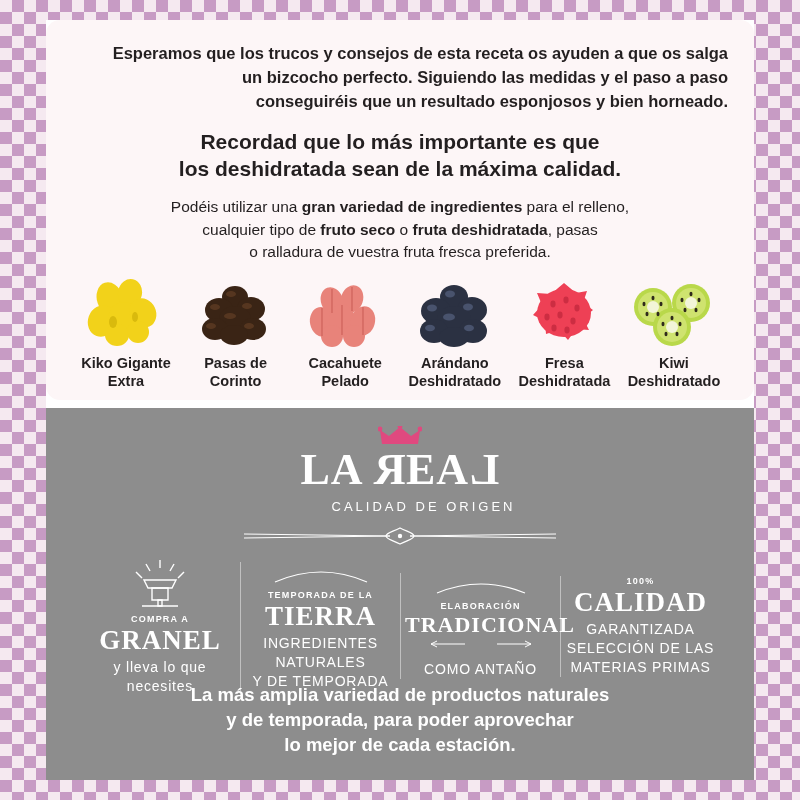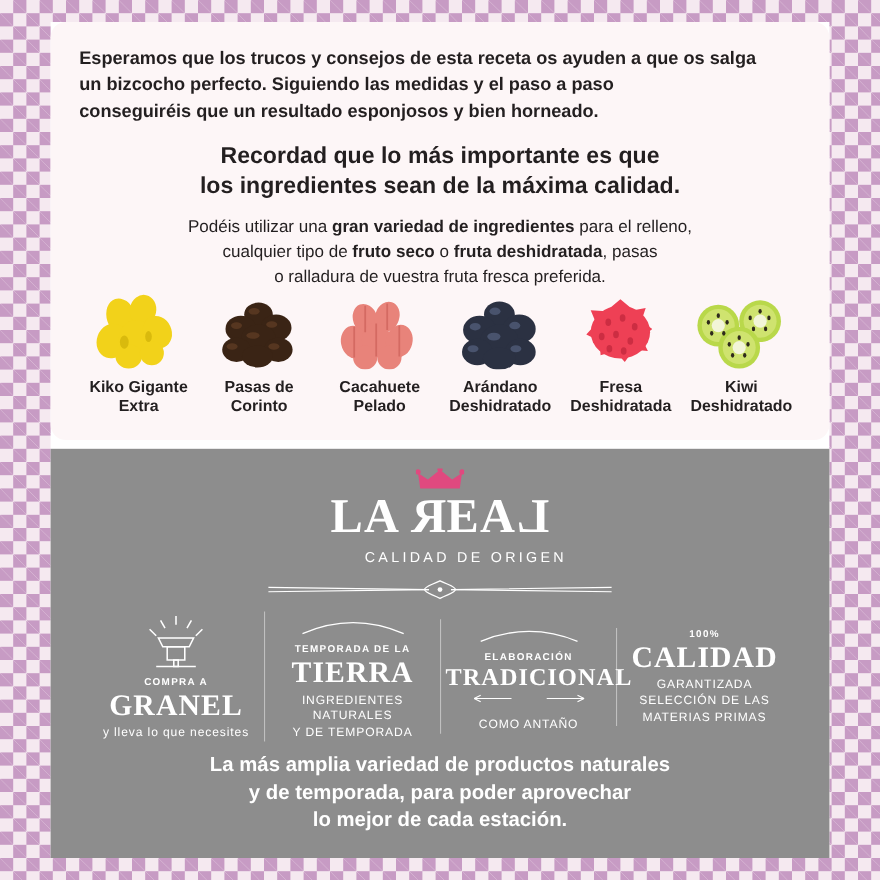--- a/index.html
+++ b/index.html
@@ -44,21 +44,21 @@
     width: 708px;
     height: 380px;
     background: #fdf6f7;
     border-radius: 14px;
     box-sizing: border-box;
     padding: 22px 26px 0 26px;
     overflow: hidden;
   }
 
   .para {
-    text-align: left;
+    text-align: right;
     color: #231f20;
     font-size: 16.5px;
     line-height: 1.45;
     margin: 0 0 6px 0;
     font-weight: 600;
   }
   .para b { font-weight: 700; }
 
   .headline {
     text-align: center;
@@ -76,21 +76,21 @@
     line-height: 1.45;
     margin: 12px;
     font-weight: 400;
   }
   .para2 b { font-weight: 700; }
 
   
   .ingredients {
     position: absolute;
     left: 26px;
-    bottom: 21px;
+    bottom: 10px;
     width: 656px;
     display: flex;
     justify-content: space-between;
     align-items: flex-end;
   }
   .ing {
     width: 108px;
     text-align: center;
   }
   .ing-art {
@@ -180,21 +180,21 @@
   }
   .seal-main {
     font-family: "Liberation Serif", serif;
     font-size: 27px;
     font-weight: 700;
     letter-spacing: 1px;
     line-height: 1.05;
   }
   .seal-main.small { font-size: 22px; }
   .seal-bot {
-    font-size: 11px;
+    font-size: 14px;
     letter-spacing: 0.8px;
     line-height: 1.35;
     margin-top: 4px;
     white-space: pre-line;
   }
   .seal-ico { margin-bottom: 2px; }
 
   .closing {
     position: absolute;
     left: 0;
@@ -217,21 +217,21 @@
     <div class="card-top">
 
       <p class="para">
         <span>Esperamos que los </span><b>trucos</b><span> y </span><b>consejos</b><span> de esta receta os ayuden a que os salga</span><br>
         <span>un </span><b>bizcocho perfecto.</b><span> Siguiendo las medidas y el paso a paso</span><br>
         <b>conseguiréis</b><span> que un resultado </span><b>esponjosos</b><span> y </span><b>bien horneado.</b>
       </p>
 
       <p class="headline">
         <span>Recordad que lo más importante es que</span><br>
-        <span>los ingredientes sean de la máxima calidad.</span>
+        <span>los deshidratada sean de la máxima calidad.</span>
       </p>
 
       <p class="para2">
         <span>Podéis utilizar una </span><b>gran variedad de ingredientes</b><span> para el relleno,</span><br>
         <span>cualquier tipo de </span><b>fruto seco</b><span> o </span><b>fruta deshidratada</b><span>, pasas</span><br>
         <span>o ralladura de vuestra fruta fresca preferida.</span>
       </p>
 
       <div class="ingredients">
 

